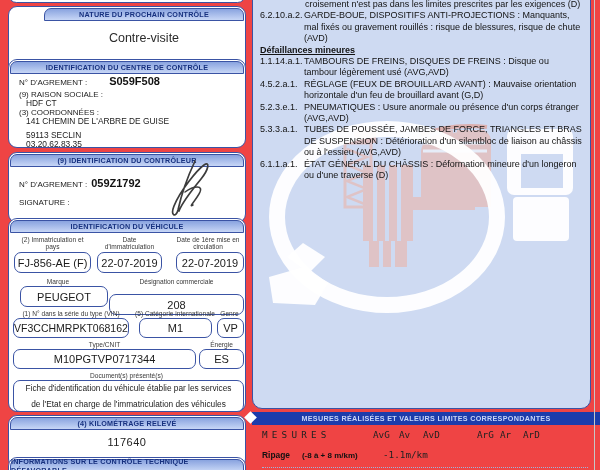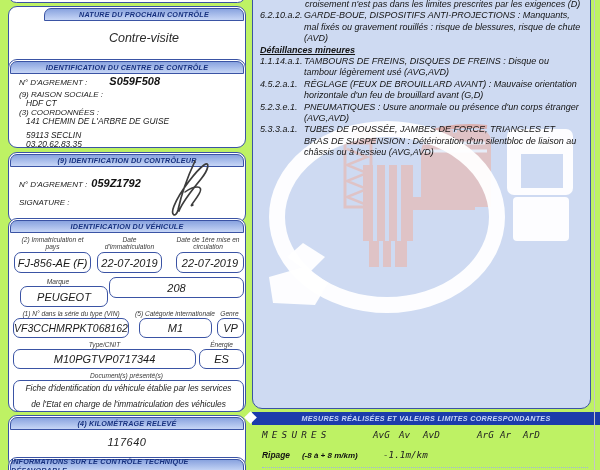--- a/index.html
+++ b/index.html
@@ -1,17 +1,17 @@
 <!DOCTYPE html>
 <html><head>
 <meta charset="utf-8">
 <style>
   html,body{margin:0;padding:0;background:#fff;}
-  .page{position:relative;width:600px;height:470px;background:#bef264;overflow:hidden;
-        font-family:"Liberation Sans",sans-serif;color:#1a1a1a;font-style:italic;}
+  .page{position:relative;width:600px;height:470px;background:#ef4444;overflow:hidden;
+        font-family:"Liberation Sans",sans-serif;color:#1a1a1a;}
 
   
   .lbox{position:absolute;left:8px;width:238px;background:#fff;
         border:1.6px solid #3a53a4;border-radius:9px;box-sizing:border-box;}
   .lbox-h{margin:1px;height:13px;border-radius:7px 7px 0 0;
           background:linear-gradient(#89a3df,#c7d6f6);
           border:0.8px solid #3a53a4;
           color:#17317f;font-size:7.2px;font-weight:bold;letter-spacing:.2px;
           display:flex;align-items:center;justify-content:center;text-transform:uppercase;
           box-sizing:border-box;}
@@ -125,20 +125,24 @@
         <span class="dtext">RÉGLAGE (FEUX DE BROUILLARD AVANT) : Mauvaise orientation horizontale d'un feu de brouillard avant (G,D)</span>
       </div>
       <div class="ditem">
         <span class="dcode">5.2.3.e.1.</span>
         <span class="dtext">PNEUMATIQUES : Usure anormale ou présence d'un corps étranger (AVG,AVD)</span>
       </div>
       <div class="ditem">
         <span class="dcode">5.3.3.a.1.</span>
         <span class="dtext">TUBES DE POUSSÉE, JAMBES DE FORCE, TRIANGLES ET BRAS DE SUSPENSION : Détérioration d'un silentbloc de liaison au châssis ou à l'essieu (AVG,AVD)</span>
       </div>
+      <div class="ditem">
+        <span class="dcode">6.1.1.a.1.</span>
+        <span class="dtext">ÉTAT GÉNÉRAL DU CHÂSSIS : Déformation mineure d'un longeron ou d'une traverse (D)</span>
+      </div>
     </div>
   </div>
 
   <div class="mes-bar">MESURES RÉALISÉES ET VALEURS LIMITES CORRESPONDANTES</div>
   <div class="mes-notch"></div>
 
   <span class="mono mes-label" style="left:262px;top:429px;">MESURES</span>
   <span class="mono" style="left:373px;top:429px;">AvG</span>
   <span class="mono" style="left:399px;top:429px;">Av</span>
   <span class="mono" style="left:423px;top:429px;">AvD</span>
@@ -195,21 +199,21 @@
     <div class="flabel" style="left:167px;top:17px;width:64px;">Date de 1ère mise en circulation</div>
 
     <div class="fbox" style="left:5px;top:33px;width:77px;height:21px;">FJ-856-AE (F)</div>
     <div class="fbox" style="left:88px;top:33px;width:65px;height:21px;">22-07-2019</div>
     <div class="fbox" style="left:167px;top:33px;width:68px;height:21px;">22-07-2019</div>
 
     <div class="flabel" style="left:5px;top:59px;width:88px;">Marque</div>
     <div class="flabel" style="left:100px;top:59px;width:135px;">Désignation commerciale</div>
 
     <div class="fbox" style="left:11px;top:67px;width:88px;height:21px;">PEUGEOT</div>
-    <div class="fbox" style="left:100px;top:58px;width:135px;height:21px;">208</div>
+    <div class="fbox" style="left:100px;top:75px;width:135px;height:21px;">208</div>
 
     <div class="flabel" style="left:0px;top:91px;width:124px;">(1) N° dans la série du type (VIN)</div>
     <div class="flabel" style="left:126px;top:91px;width:80px;">(5) Catégorie internationale</div>
     <div class="flabel" style="left:206px;top:91px;width:29px;">Genre</div>
 
     <div class="fbox small" style="left:4px;top:99px;width:116px;height:20px;">VF3CCHMRPKT068162</div>
     <div class="fbox" style="left:130px;top:99px;width:73px;height:20px;">M1</div>
     <div class="fbox" style="left:208px;top:99px;width:27px;height:20px;">VP</div>
 
     <div class="flabel" style="left:4px;top:122px;width:183px;">Type/CNIT</div>

